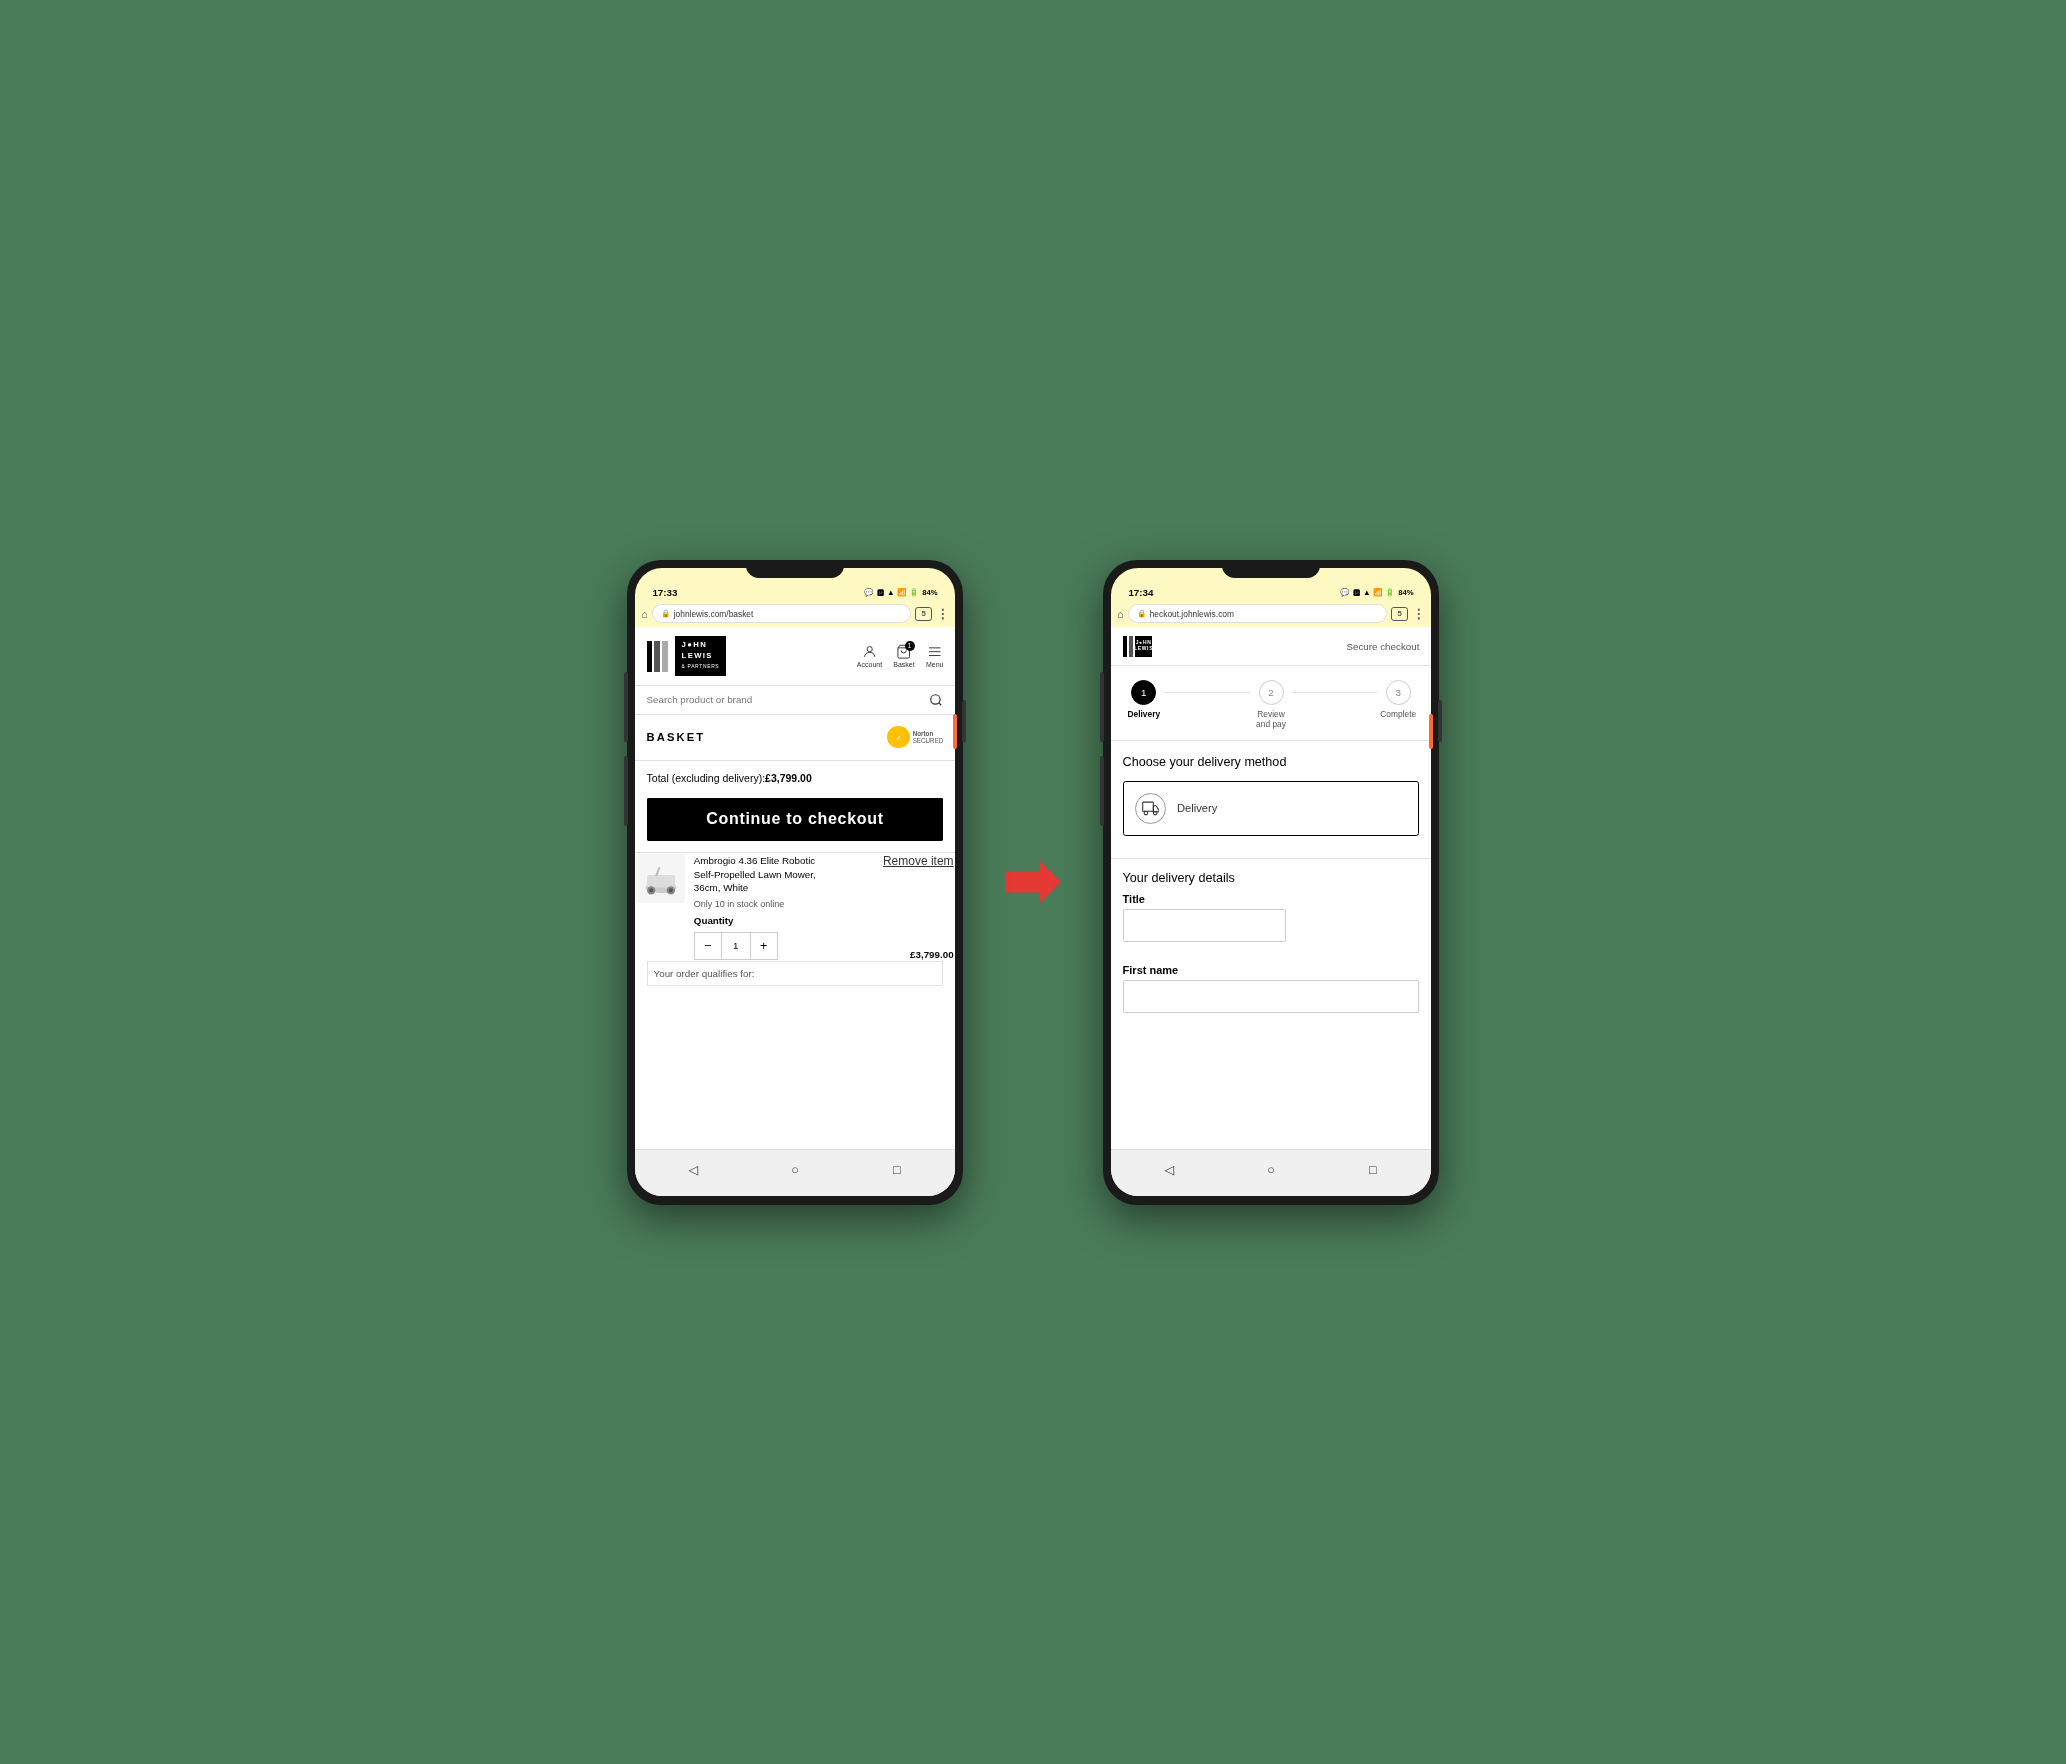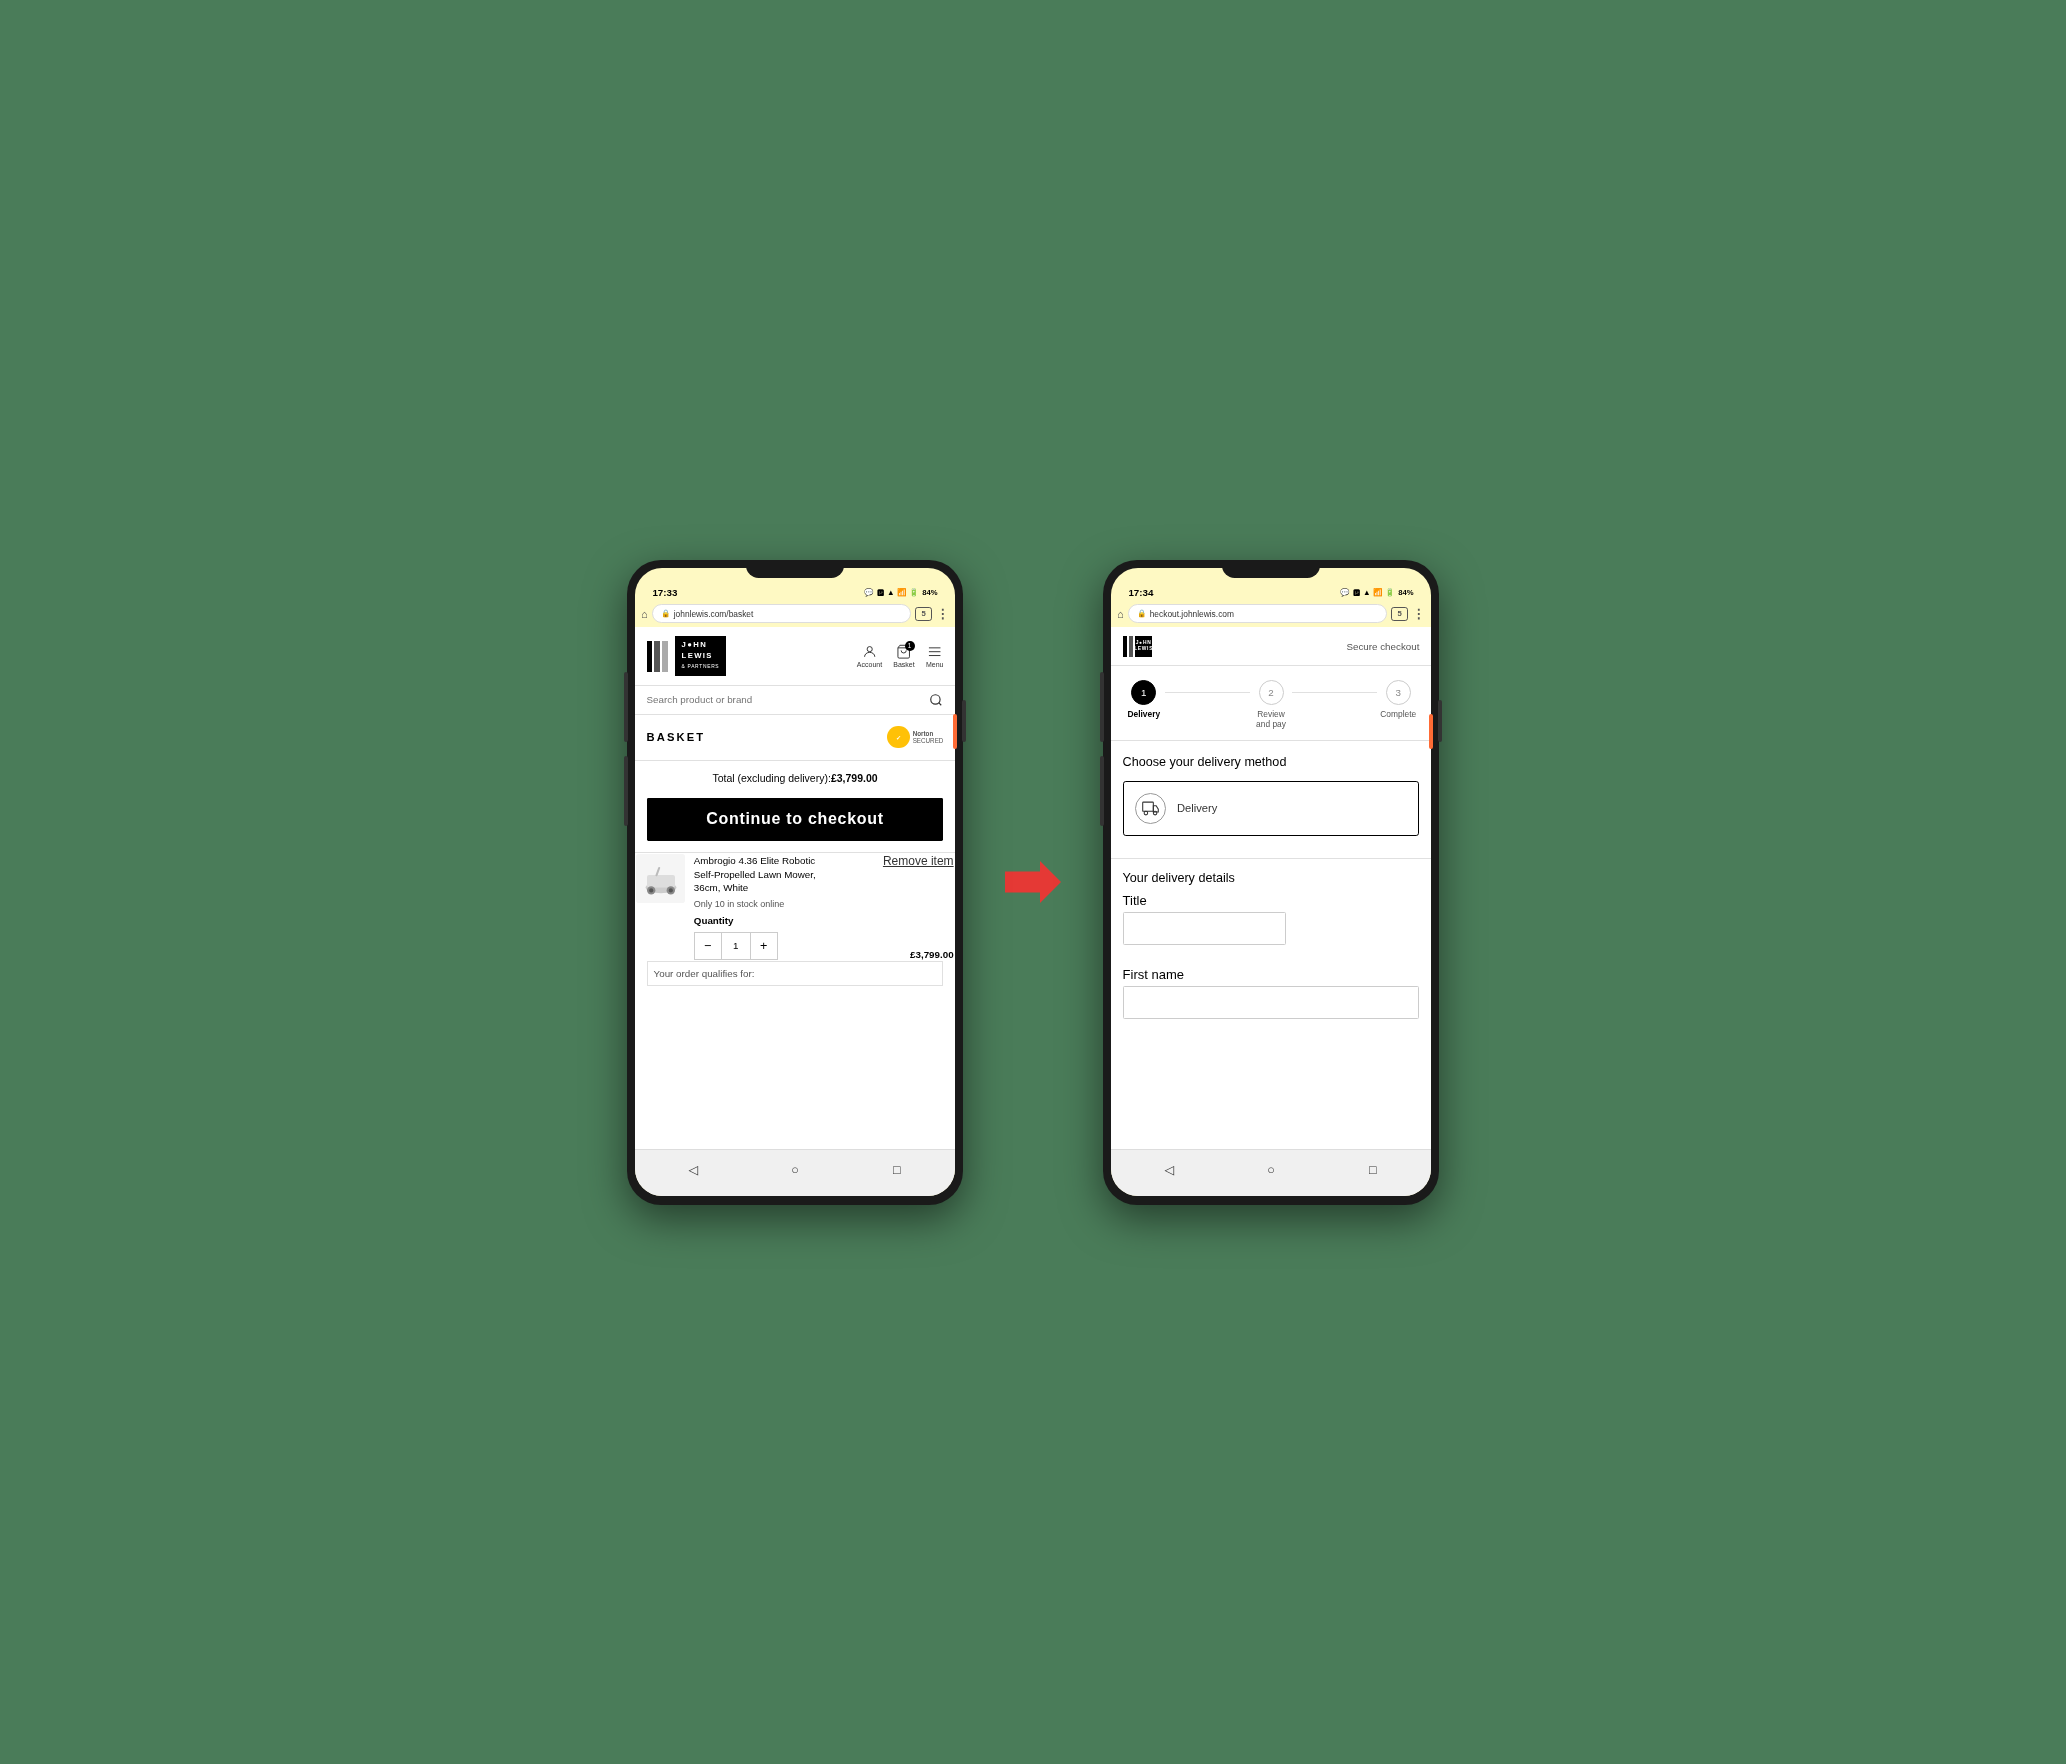--- a/index.html
+++ b/index.html
@@ -252,21 +252,21 @@
       background: #ffc107;
       display: flex;
       align-items: center;
       justify-content: center;
       color: #fff;
       font-size: 7px;
       font-weight: 700;
     }
     .total-row {
       display: flex;
-      justify-content: center;
+      justify-content: flex-start;
       align-items: center;
       padding: 11.2px;
       font-size: 10.5px;
     }
     .checkout-btn {
       margin: 2.8px 11.2px 11.2px;
       background: #000;
       color: #fff;
       border: none;
       padding: 12.6px;
@@ -451,22 +451,22 @@
     .delivery-details-section {
       padding: 0 11.2px 14px;
       border-top: 0.7px solid #e0e0e0;
     }
     .sub-section-title {
       font-size: 12.6px;
       font-weight: 400;
       margin: 11.2px 0 8.4px;
     }
     .form-label {
-      font-size: 13px;
-      font-weight: 400;
+      font-size: 11px;
+      font-weight: 700;
       margin-bottom: 4.2px;
     }
     .form-input {
       width: 100%;
       border: 0.7px solid #ccc;
       padding: 9.8px 7px;
       font-size: 9.8px;
       margin-bottom: 11.2px;
       border-radius: 1.4px;
     }

